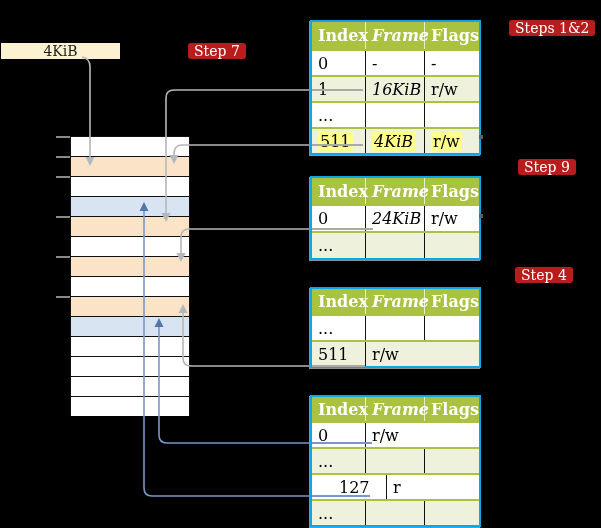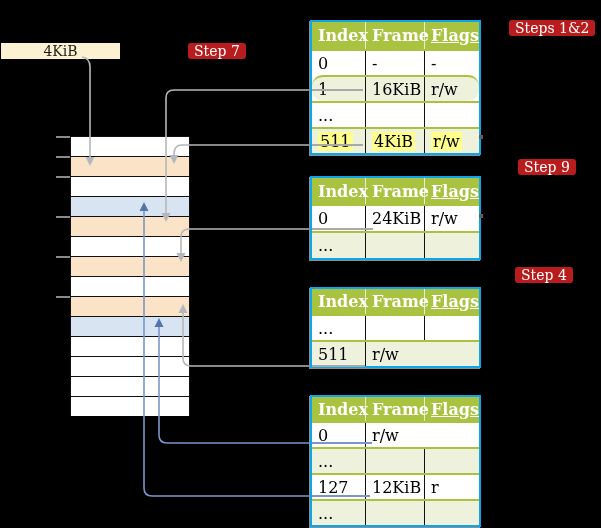--- a/index.html
+++ b/index.html
@@ -33,29 +33,29 @@
   .ptable{
     position:absolute;left:310px;width:171px;box-sizing:border-box;
     border:2px solid #0ea5e9;background:#fff;z-index:3;
     box-shadow:-1px 1px 0 #8f8f8f;
   }
   .hrow{display:flex;background:#a9c23f;}
   .hcell{
     color:#fff;font-weight:bold;font-size:16px;padding-left:6px;box-sizing:border-box;
     border-right:1px solid #e7edcf;display:flex;align-items:center;
   }
-  .hcell:last-child{border-right:none;text-decoration:underline;}
+  .hcell:last-child{border-right:none;}
   .trow{display:flex;border-top:2px solid #a9c23f;background:#fff;}
   .trow.shaded{background:#eef2dc;}
   .tcell{
     color:#000;font-size:16px;padding-left:6px;box-sizing:border-box;
     border-right:1px solid #111;display:flex;align-items:center;white-space:nowrap;
   }
   .tcell:last-child{border-right:none;}
-  .c1{width:54px;} .c2{width:59px;} .c3{width:52px;flex:1;}
+  .c1{width:54px;} .c2{width:59px;font-style:italic;} .c3{width:52px;flex:1;}
   .hl{background:#ffff8c;padding:0 2px;}
   
   svg.wires{position:absolute;left:0;top:0;z-index:2;}
   .underline{position:absolute;height:1.5px;z-index:4;}
   .underline.gray{background:#a9a9a9;}
   .underline.blue{background:#7b96c8;}
   .stub{position:absolute;width:4px;height:4px;background:#5f5f5f;z-index:4;}
 </style>
 </head>
 <body>
@@ -131,21 +131,21 @@
           <div class="tcell c1">
             <span>0</span>
           </div>
           <div class="tcell c2">
             <span>-</span>
           </div>
           <div class="tcell c3">
             <span>-</span>
           </div>
         </div>
-        <div class="trow shaded" style="height: 24px; border-radius: 11px;">
+        <div class="trow shaded" style="height: 24px;">
           <div class="tcell c1">
             <span>1</span>
           </div>
           <div class="tcell c2">
             <span>16KiB</span>
           </div>
           <div class="tcell c3">
             <span>r/w</span>
           </div>
         </div>
@@ -229,26 +229,23 @@
             <span>r/w</span>
           </div>
         </div>
         <div class="trow shaded" style="height: 24px;">
           <div class="tcell c1">
             <span>...</span>
           </div>
           <div class="tcell c2"></div>
           <div class="tcell c3"></div>
         </div>
-        <div class="trow" style="height: 24px;">
+        <div class="trow" style="height: 24px; padding-left: 21px;">
           <div class="tcell c1">
             <span>127</span>
-          </div>
-          <div class="tcell c2">
-            <span>12KiB</span>
           </div>
           <div class="tcell c3">
             <span>r</span>
           </div>
         </div>
         <div class="trow shaded" style="height: 24px;">
           <div class="tcell c1">
             <span>...</span>
           </div>
           <div class="tcell c2"></div>

